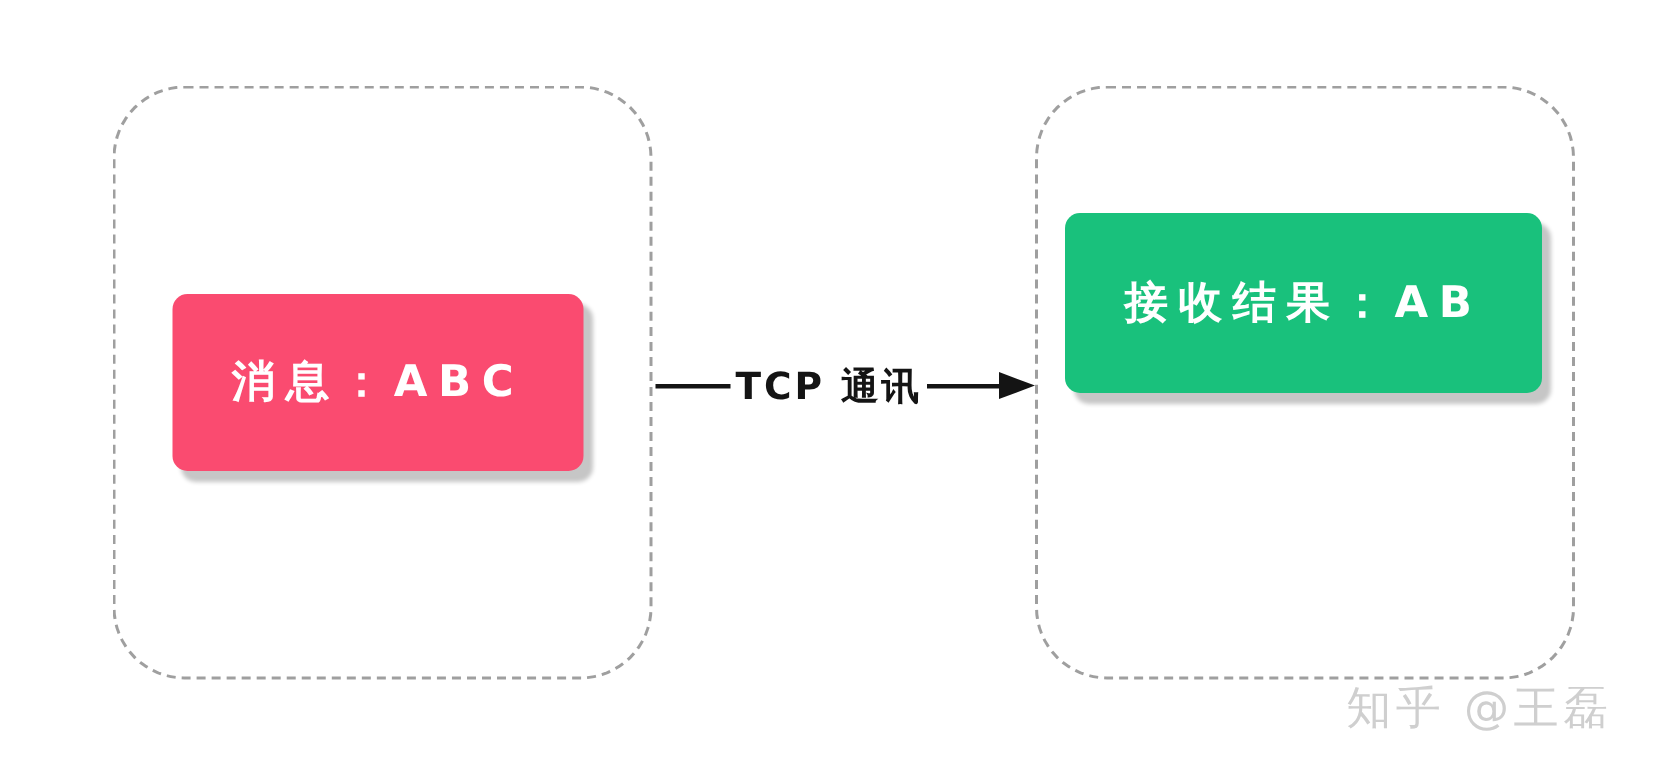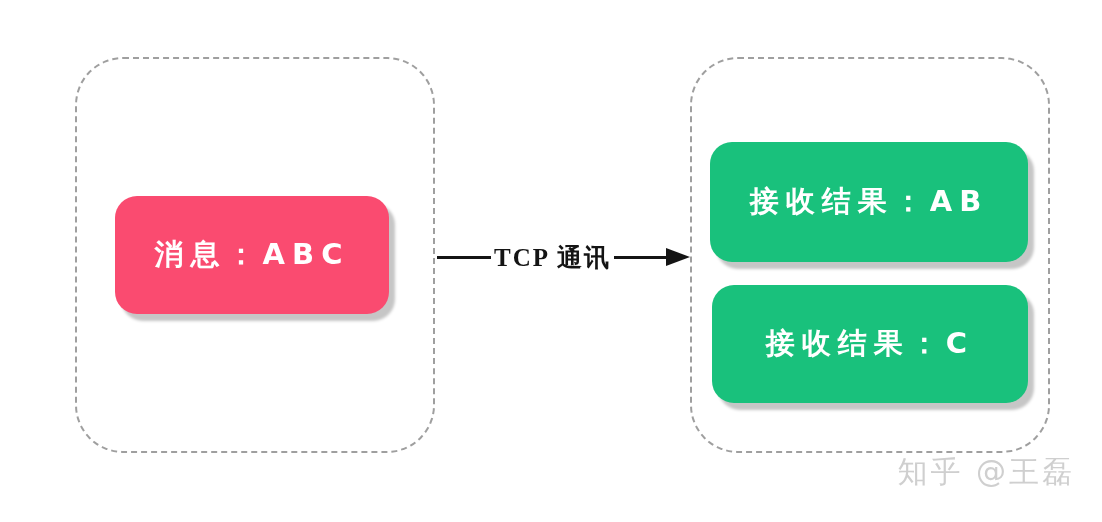--- a/index.html
+++ b/index.html
@@ -41,42 +41,41 @@
     text-indent: 13px;
     color: var(--ink, #141414);
   }
 
   
   .node {
     position: absolute;
     display: flex;
     align-items: center;
     justify-content: center;
-    border-radius: 22px;
+    border-radius: 10px;
     color: #ffffff;
     font-size: 29px;
     font-weight: 700;
     letter-spacing: 7px;
     box-shadow: 6px 7px 3px var(--shadow, #c6c6c6);
     white-space: nowrap;
   }
   .node.message  { left: 38px; top: 137px; width: 274px; height: 118px; background: var(--pink, #fa4b70); }
   .node.result-1 { left: 18px; top: 83px;  width: 318px; height: 120px; background: var(--green, #19c17c); }
   .node.result-2 { left: 20px; top: 226px; width: 316px; height: 118px; background: var(--green, #19c17c); }
 
   
   .arrow-row {
     position: absolute;
     left: 437px;
     top: 240px;
     width: 253px;
     height: 34px;
     display: flex;
     align-items: center;
-    font-family: Liberation Serif, serif;
   }
   .arrow-line {
     flex: 1;
     height: 3px;
     background: var(--ink, #141414);
   }
   .arrow-label {
     font-size: 25px;
     font-weight: 700;
     color: var(--ink, #141414);
@@ -120,20 +119,17 @@
     <span class="arrow-line"></span>
     <span class="arrow-label">TCP 通讯</span>
     <span class="arrow-line"></span>
     <span class="arrow-head"></span>
   </div>
 
   <div class="panel receiver">
     <div class="node result-1">
       <span>接收结果：AB</span>
     </div>
-    <div class="node result-2">
-      <span>接收结果：C</span>
-    </div>
   </div>
 
   <div class="watermark">知乎 @王磊</div>
 
 </div>
 
 </body></html>

